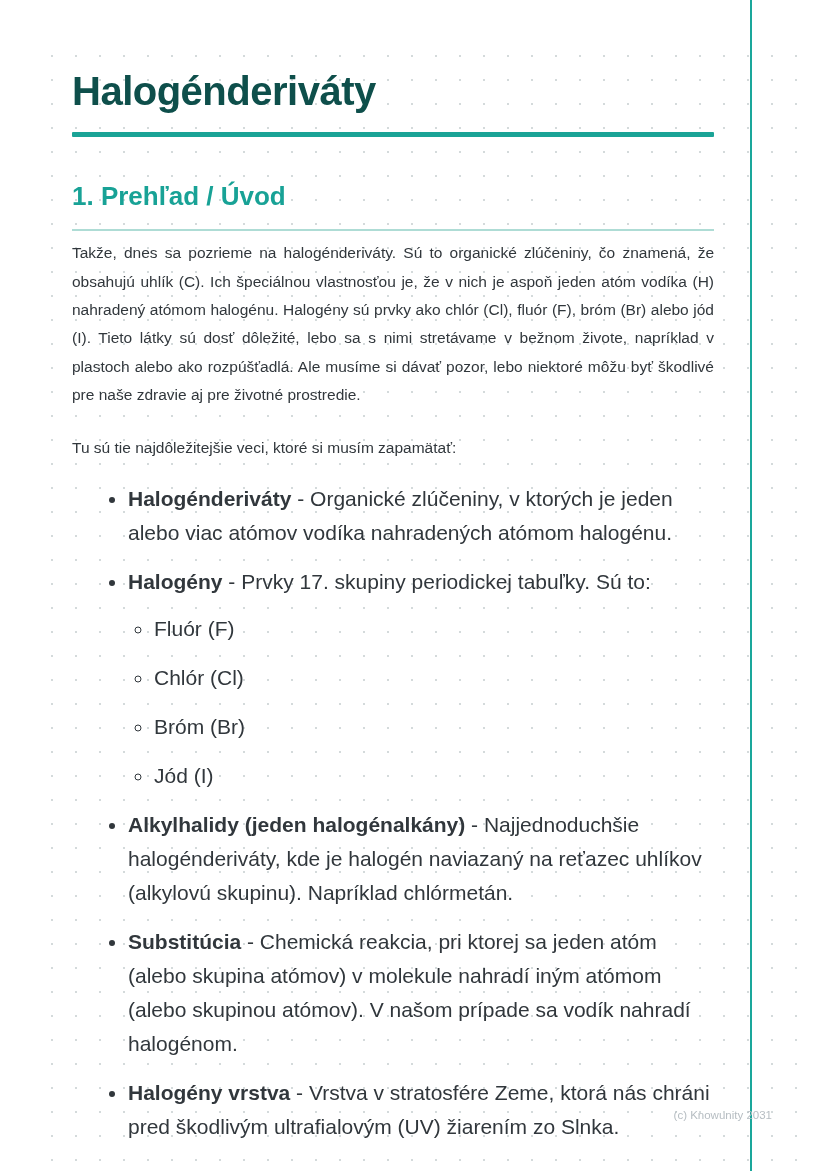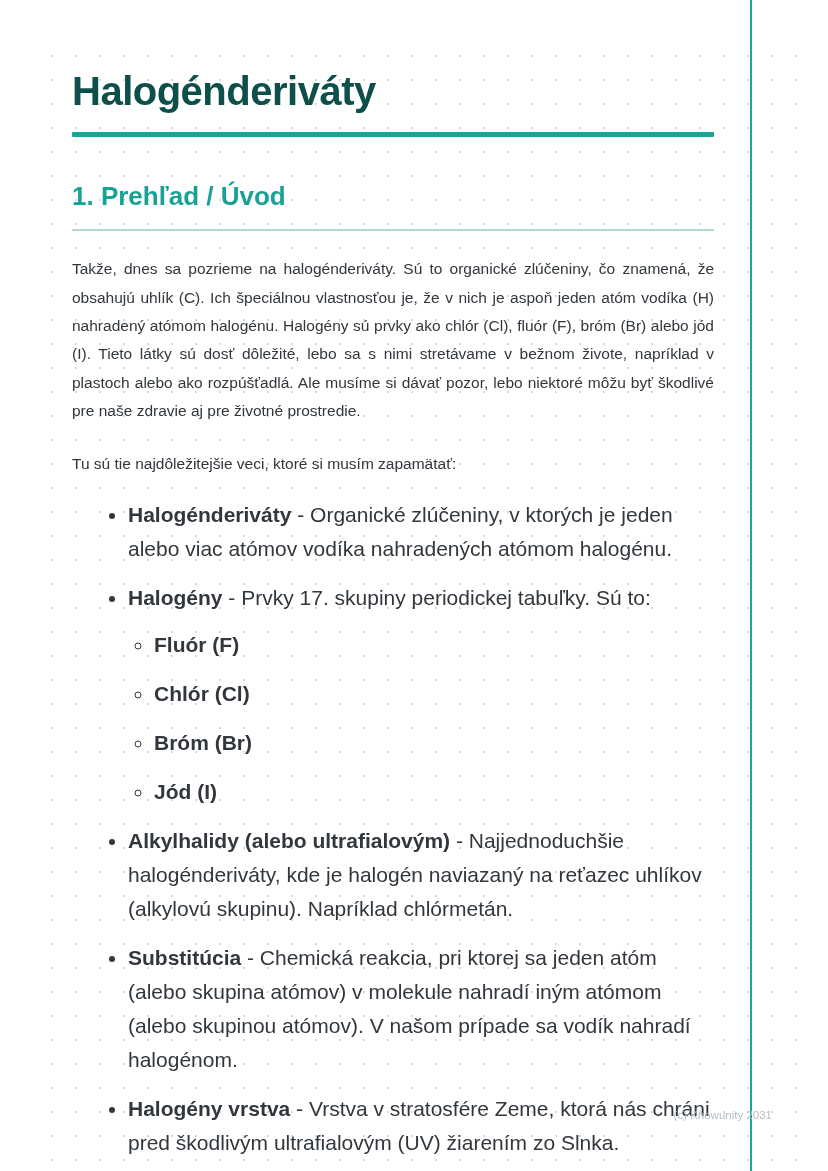--- a/index.html
+++ b/index.html
@@ -50,21 +50,21 @@
   h2.section-heading {
     margin: 44px 0 0 0;
     font-size: 26px;
     line-height: 1.2;
     font-weight: 700;
     color: #18a296;
     padding-bottom: 17px;
     border-bottom: 2px solid #aedcd5;
   }
   p.body-paragraph {
-    margin: 24px 0 0 0;
+    margin: 8px 0 0 0;
     font-size: 15.5px;
     line-height: 1.83;
     text-align: justify;
     color: #31373c;
   }
   p.intro-line {
     margin: 26px 0 0 0;
     font-size: 15.5px;
     line-height: 1.7;
     color: #31373c;
@@ -81,21 +81,21 @@
     color: #31373c;
     margin-left: 32px;
   }
   .term { font-weight: 700; }
   ul.sub-bullets {
     margin: 13px 0 2px 0;
     padding-left: 26px;
     list-style: circle;
   }
   ul.sub-bullets > li {
-    font-weight: 700;
+    font-weight: 400;
     margin-bottom: 15px;
   }
   .footer-credit {
     position: absolute;
     right: 56px;
     bottom: 50px;
     font-size: 11.5px;
     color: #b6bdc2;
   }
 </style>
@@ -125,21 +125,21 @@
       <li>
         <span class="term">Halogény</span><span> - Prvky 17. skupiny periodickej tabuľky. Sú to:</span>
         <ul class="sub-bullets">
           <li>Fluór (F)</li>
           <li>Chlór (Cl)</li>
           <li>Bróm (Br)</li>
           <li>Jód (I)</li>
         </ul>
       </li>
       <li>
-        <span class="term">Alkylhalidy (alebo ultrafialovým)</span><span> - Najjednoduchšie halogénderiváty, kde je halogén naviazaný na reťazec uhlíkov (alkylovú skupinu). Napríklad chlórmetán.</span>
+        <span class="term">Alkylhalidy (jeden halogénalkány)</span><span> - Najjednoduchšie halogénderiváty, kde je halogén naviazaný na reťazec uhlíkov (alkylovú skupinu). Napríklad chlórmetán.</span>
       </li>
       <li>
         <span class="term">Substitúcia</span><span> - Chemická reakcia, pri ktorej sa jeden atóm (alebo skupina atómov) v molekule nahradí iným atómom (alebo skupinou atómov). V našom prípade sa vodík nahradí halogénom.</span>
       </li>
       <li>
         <span class="term">Halogény vrstva</span><span> - Vrstva v stratosfére Zeme, ktorá nás chráni pred škodlivým ultrafialovým (UV) žiarením zo Slnka.</span>
       </li>
     </ul>
   </section>
 

